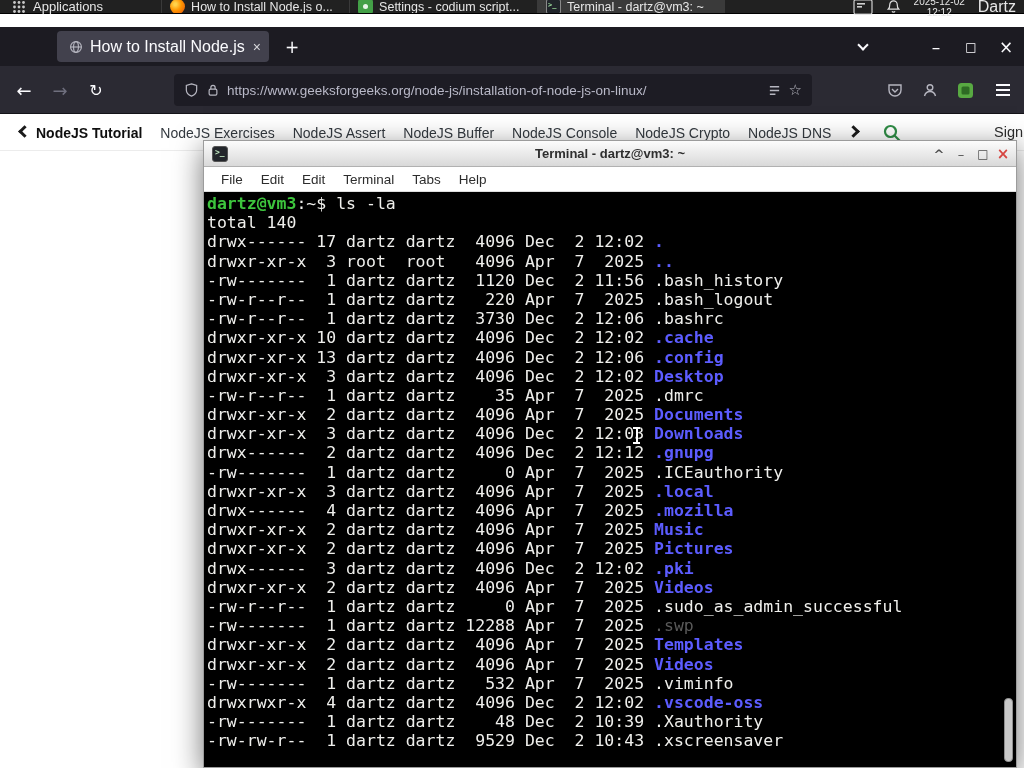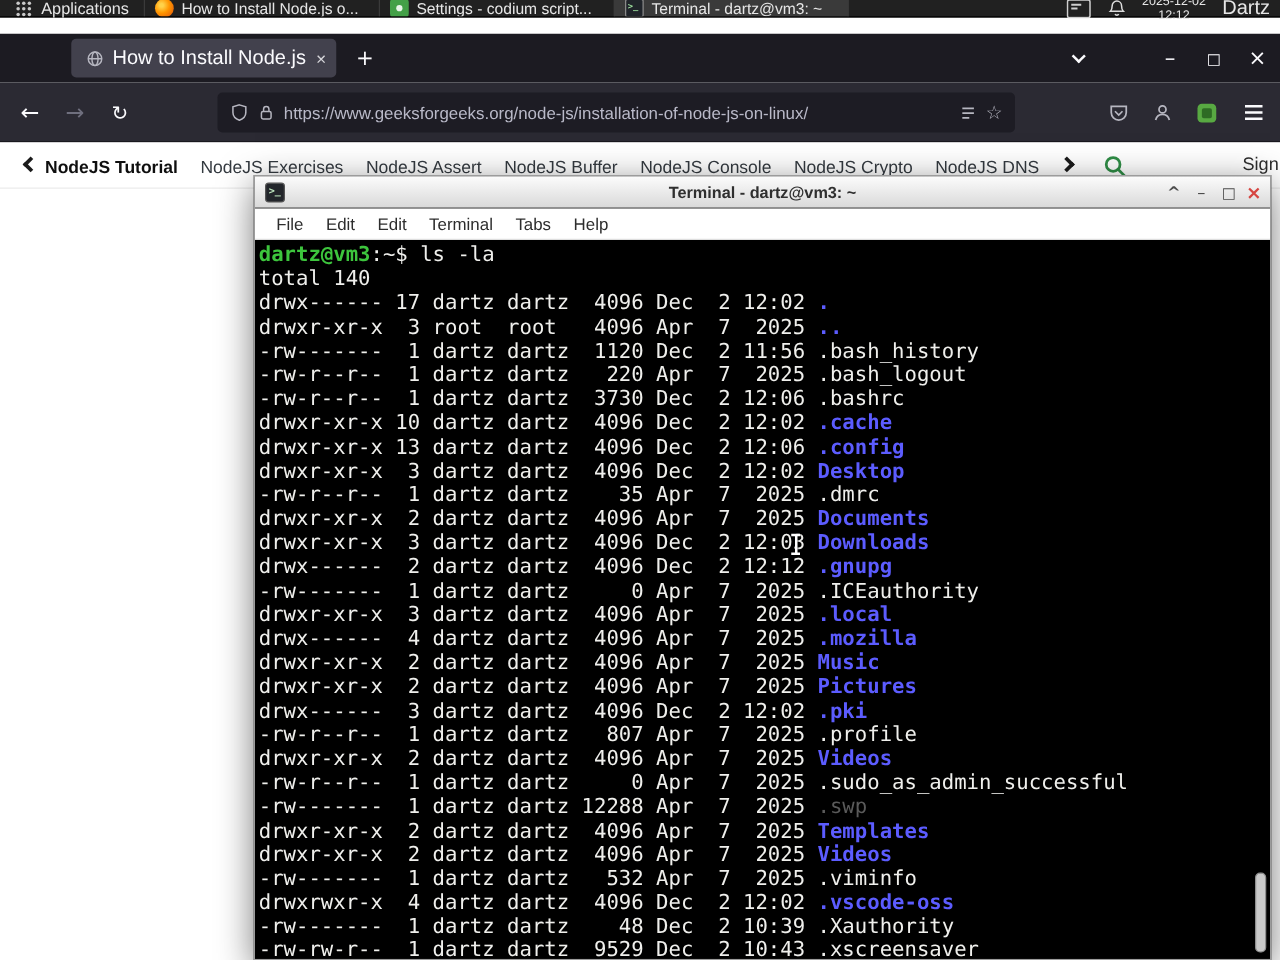--- a/index.html
+++ b/index.html
@@ -5,21 +5,21 @@
   * { margin:0; padding:0; box-sizing:border-box; }
   html,body { width:1024px; height:768px; overflow:hidden; background:#fff;
               font-family:"Liberation Sans", sans-serif; }
   .screen { position:relative; width:1024px; height:768px; }
 
   
   .taskbar { position:absolute; top:0; left:0; width:1024px; height:14px;
              background:#212121; border-bottom:1px solid #000;
              display:flex; align-items:stretch; color:#e6e6e6; font-size:13px; z-index:90; }
   .tb-apps { display:flex; align-items:center; gap:7px; padding:0 12px; }
-  .tb-winlist { display:flex; align-items:stretch; }
+  .tb-winlist { display:flex; align-items:stretch;margin-left:46px; }
   .tb-win { display:flex; align-items:center; gap:6px; width:188px; padding:0 8px;
             border-left:1px solid #3a3a3a; overflow:hidden; white-space:nowrap; }
   .tb-win.active { background:#3a3a3a; }
   .tb-win:last-child { border-right:1px solid #3a3a3a; }
   .tb-label { overflow:hidden; font-size:12.5px; }
   .tb-ic { width:15px; height:15px; flex:none; border-radius:50%; position:relative; }
   .firefox-icon { background:radial-gradient(circle at 35% 35%, #ffd24a 10%, #ff9500 45%, #e3590b 90%); }
   .settings-icon { border-radius:3px; background:#43a047; }
   .settings-icon::after { content:""; position:absolute; left:5px; top:5px; width:5px; height:5px;
                           border-radius:50%; background:#e8f5e9; }
@@ -301,21 +301,20 @@
           <div class="tline"><span>-rw-r--r--  1 dartz dartz    35 Apr  7  2025 </span><span class="fn-file">.dmrc</span></div>
           <div class="tline"><span>drwxr-xr-x  2 dartz dartz  4096 Apr  7  2025 </span><span class="fn-dir">Documents</span></div>
           <div class="tline"><span>drwxr-xr-x  3 dartz dartz  4096 Dec  2 12:03 </span><span class="fn-dir">Downloads</span></div>
           <div class="tline"><span>drwx------  2 dartz dartz  4096 Dec  2 12:12 </span><span class="fn-dir">.gnupg</span></div>
           <div class="tline"><span>-rw-------  1 dartz dartz     0 Apr  7  2025 </span><span class="fn-file">.ICEauthority</span></div>
           <div class="tline"><span>drwxr-xr-x  3 dartz dartz  4096 Apr  7  2025 </span><span class="fn-dir">.local</span></div>
           <div class="tline"><span>drwx------  4 dartz dartz  4096 Apr  7  2025 </span><span class="fn-dir">.mozilla</span></div>
           <div class="tline"><span>drwxr-xr-x  2 dartz dartz  4096 Apr  7  2025 </span><span class="fn-dir">Music</span></div>
           <div class="tline"><span>drwxr-xr-x  2 dartz dartz  4096 Apr  7  2025 </span><span class="fn-dir">Pictures</span></div>
           <div class="tline"><span>drwx------  3 dartz dartz  4096 Dec  2 12:02 </span><span class="fn-dir">.pki</span></div>
-          <div class="tline"><span>-rw-r--r--  1 dartz dartz   807 Apr  7  2025 </span><span class="fn-file">.profile</span></div>
           <div class="tline"><span>drwxr-xr-x  2 dartz dartz  4096 Apr  7  2025 </span><span class="fn-dir">Videos</span></div>
           <div class="tline"><span>-rw-r--r--  1 dartz dartz     0 Apr  7  2025 </span><span class="fn-file">.sudo_as_admin_successful</span></div>
           <div class="tline"><span>-rw-------  1 dartz dartz 12288 Apr  7  2025 </span><span class="fn-dim">.swp</span></div>
           <div class="tline"><span>drwxr-xr-x  2 dartz dartz  4096 Apr  7  2025 </span><span class="fn-dir">Templates</span></div>
           <div class="tline"><span>drwxr-xr-x  2 dartz dartz  4096 Apr  7  2025 </span><span class="fn-dir">Videos</span></div>
           <div class="tline"><span>-rw-------  1 dartz dartz   532 Apr  7  2025 </span><span class="fn-file">.viminfo</span></div>
           <div class="tline"><span>drwxrwxr-x  4 dartz dartz  4096 Dec  2 12:02 </span><span class="fn-dir">.vscode-oss</span></div>
           <div class="tline"><span>-rw-------  1 dartz dartz    48 Dec  2 10:39 </span><span class="fn-file">.Xauthority</span></div>
           <div class="tline"><span>-rw-rw-r--  1 dartz dartz  9529 Dec  2 10:43 </span><span class="fn-file">.xscreensaver</span></div>
         </div>

